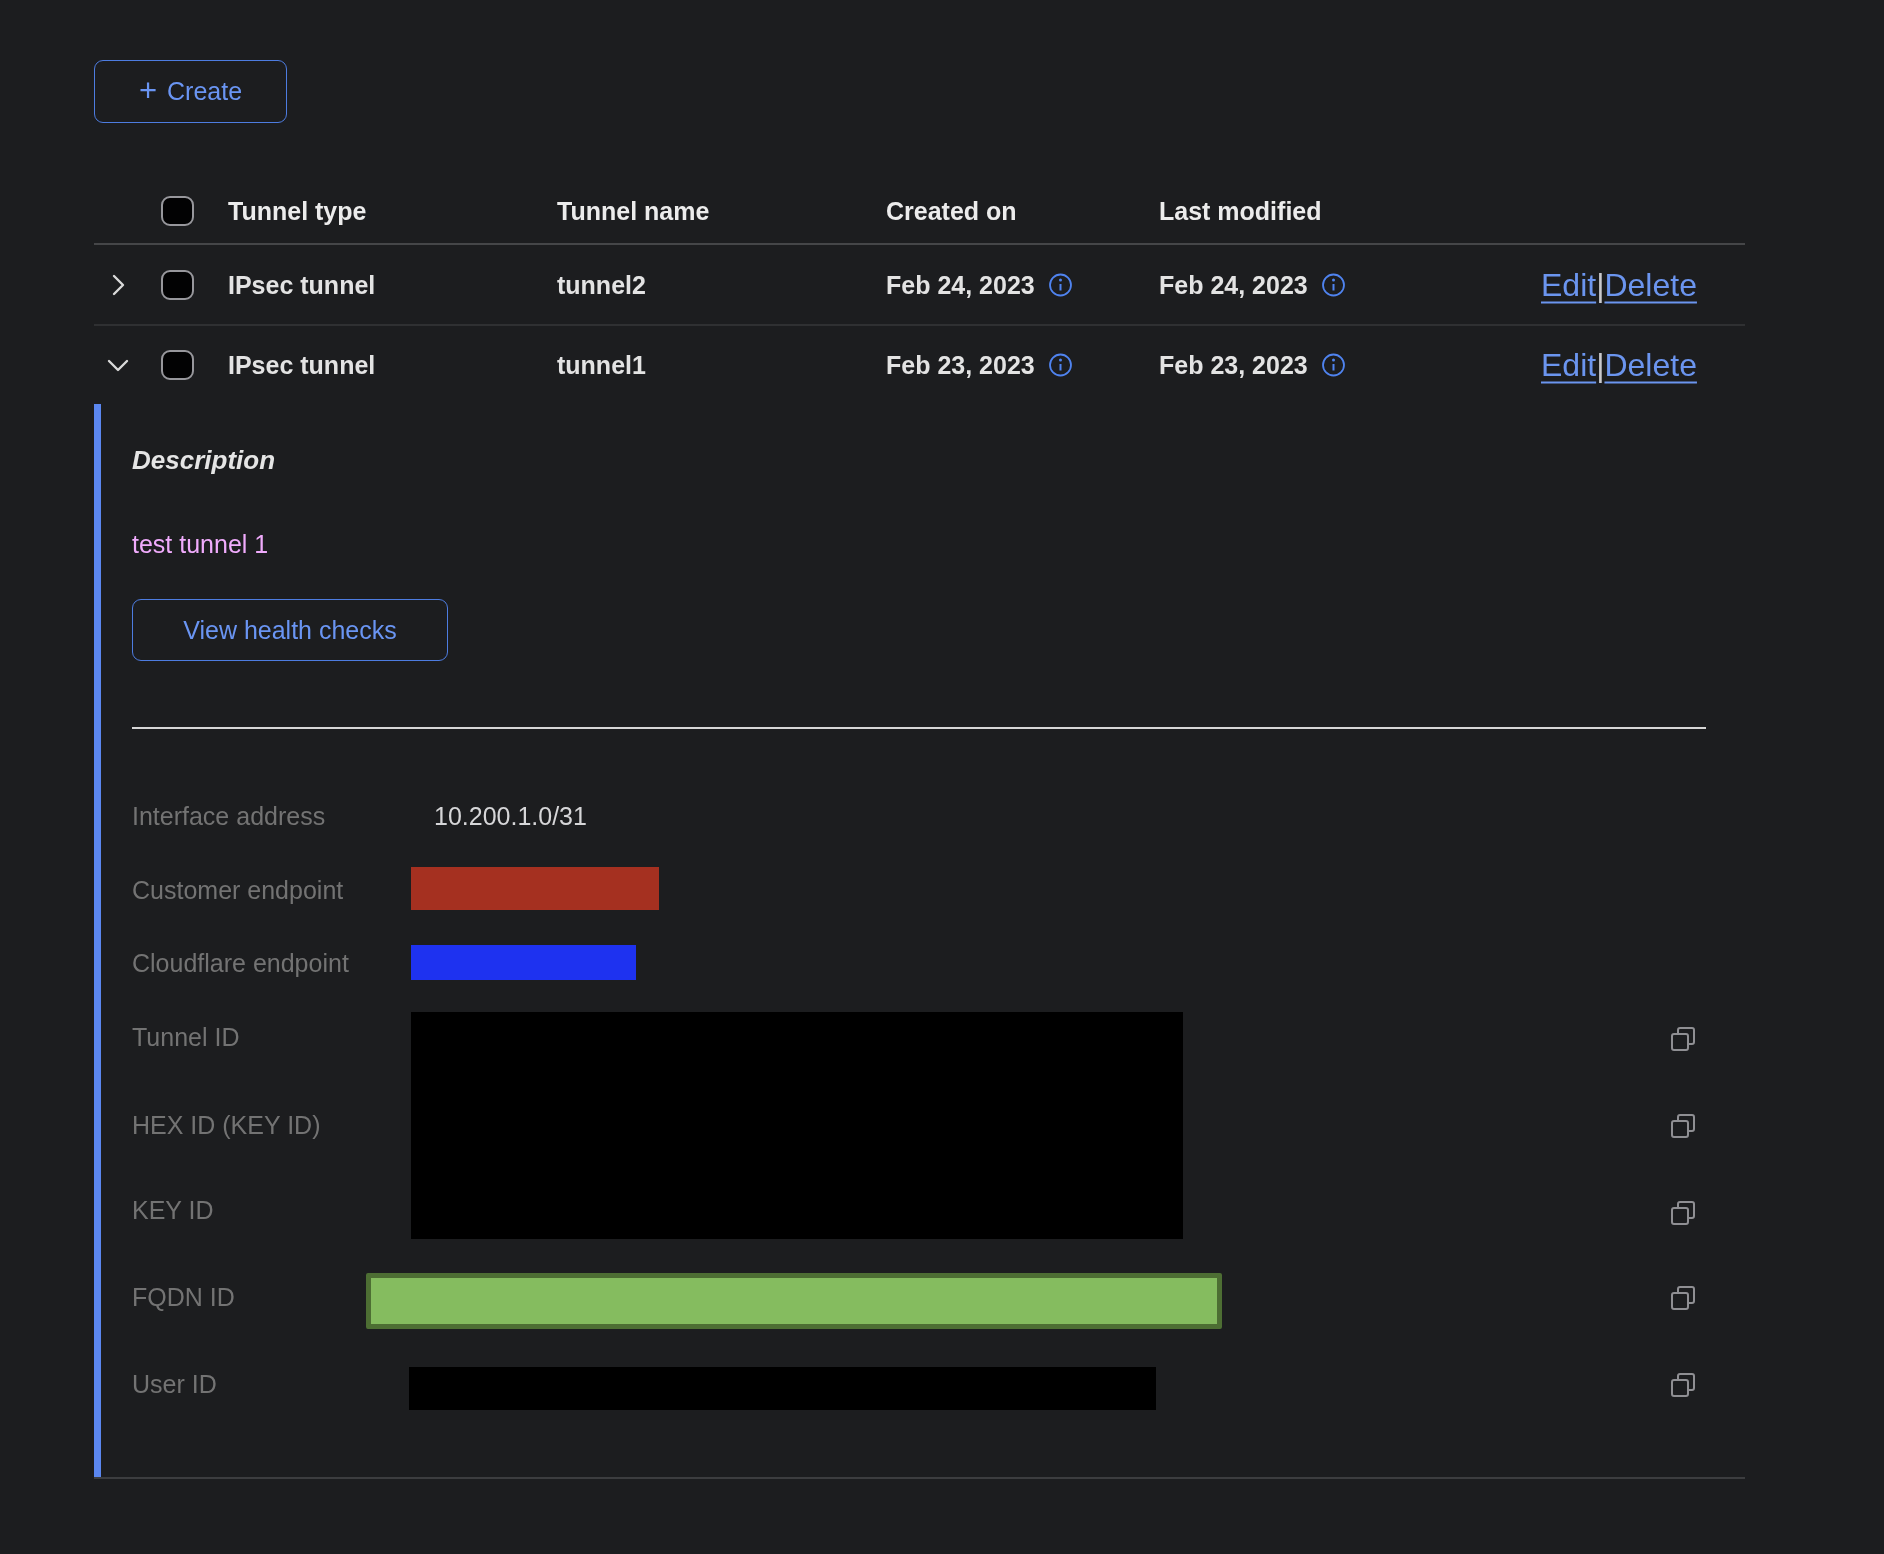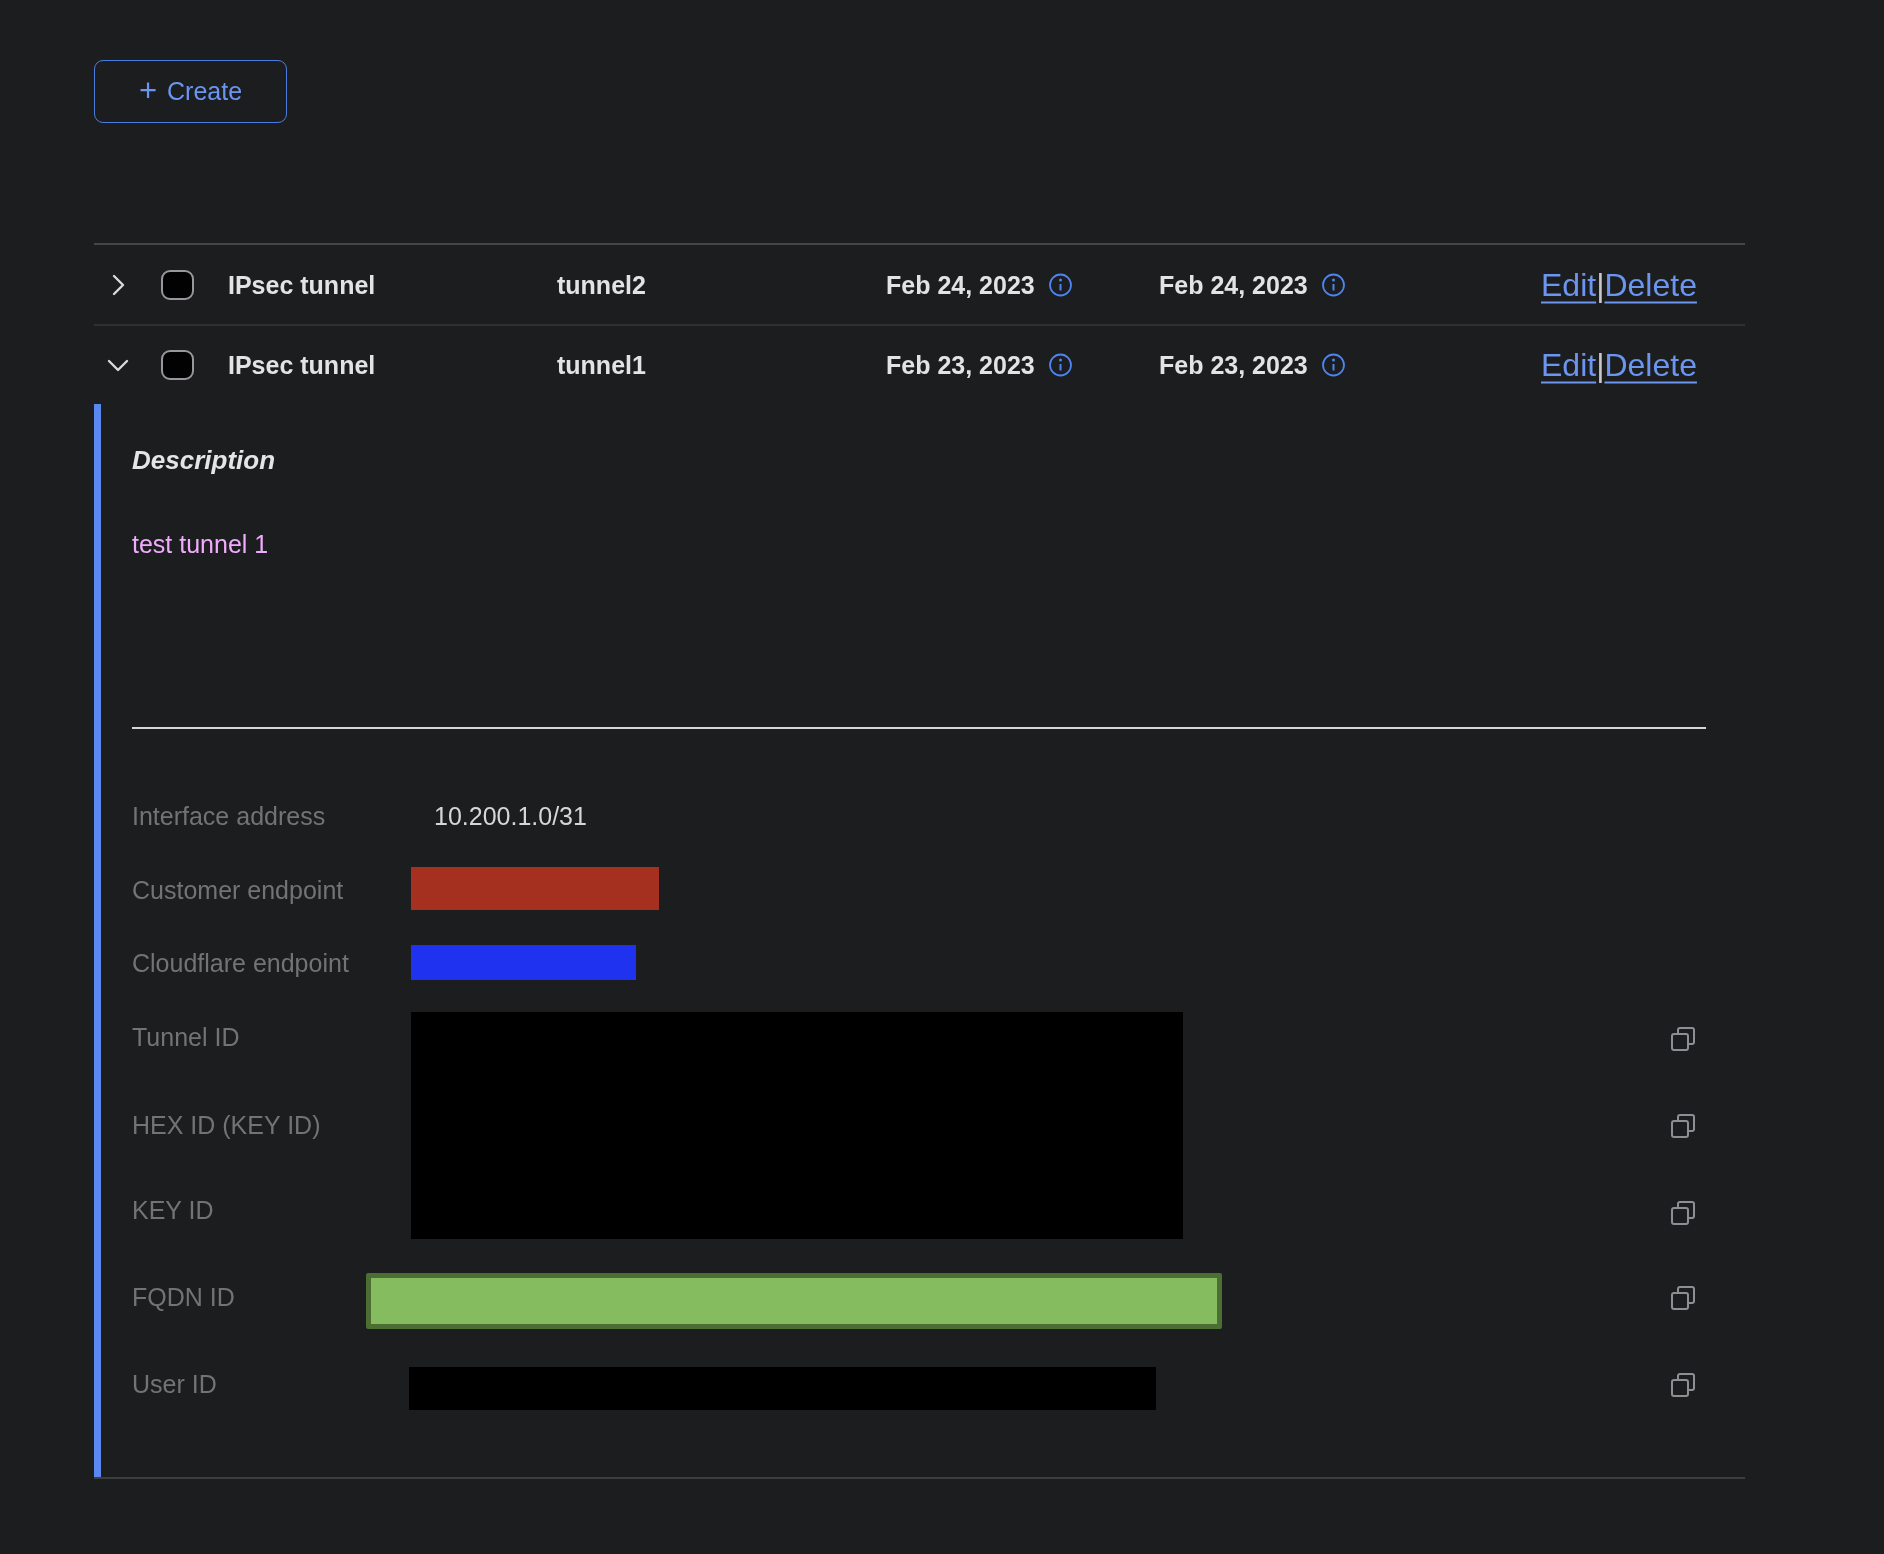--- a/index.html
+++ b/index.html
@@ -72,20 +72,27 @@
 </head>
 <body>
 
 <div id="app">
 
   <button class="outline-btn" style="left:94px; top:60px; width:193px; height:63px;">
     <span class="plus-glyph">+</span>
     <span>Create</span>
   </button>
 
+  <div class="abs" style="left:0; top:178px; width:1884px; height:66px;">
+    <div class="checkbox" style="left:161px; top:18px;"></div>
+    <span class="hdr abs vcenter" style="left:228px; top:50%;">Tunnel type</span>
+    <span class="hdr abs vcenter" style="left:557px; top:50%;">Tunnel name</span>
+    <span class="hdr abs vcenter" style="left:886px; top:50%;">Created on</span>
+    <span class="hdr abs vcenter" style="left:1159px; top:50%;">Last modified</span>
+  </div>
   <div class="divider" style="left:94px; top:243px; width:1651px; background:#454648;"></div>
 
   <div class="abs" style="left:0; top:245px; width:1884px; height:79px;">
     <button class="chev-btn vcenter" style="left:103px; top:50%;">
       <svg width="30" height="30" viewBox="0 0 30 30">
           <polyline points="11,6 20,15 11,24" fill="none" stroke="#d9d9d9" stroke-width="2.4" stroke-linecap="round" stroke-linejoin="round"></polyline>
         </svg>
     </button>
     <div class="checkbox vcenter" style="left:161px; top:50%;"></div>
     <span class="cell abs vcenter" style="left:228px; top:50%;">IPsec tunnel</span>
@@ -152,20 +159,23 @@
       <span class="sep">|</span>
       <span class="link">Delete</span>
     </div>
   </div>
 
   <div class="panel-bar"></div>
 
   <div class="section-title vcenter" style="top:460px;">Description</div>
   <div class="dim-text vcenter" style="top:544px;">test tunnel 1</div>
 
+  <button class="outline-btn" style="left:132px; top:599px; width:316px; height:62px;">
+    <span>View health checks</span>
+  </button>
 
   <div class="divider" style="left:132px; top:727px; width:1574px; background:#d6d6d6;"></div>
 
   <span class="field-label vcenter" style="top:816px;">Interface address</span>
   <span class="field-value vcenter" style="left:434px; top:816px;">10.200.1.0/31</span>
 
   <span class="field-label vcenter" style="top:890px;">Customer endpoint</span>
   <div class="redact redact-red"></div>
 
   <span class="field-label vcenter" style="top:963px;">Cloudflare endpoint</span>

